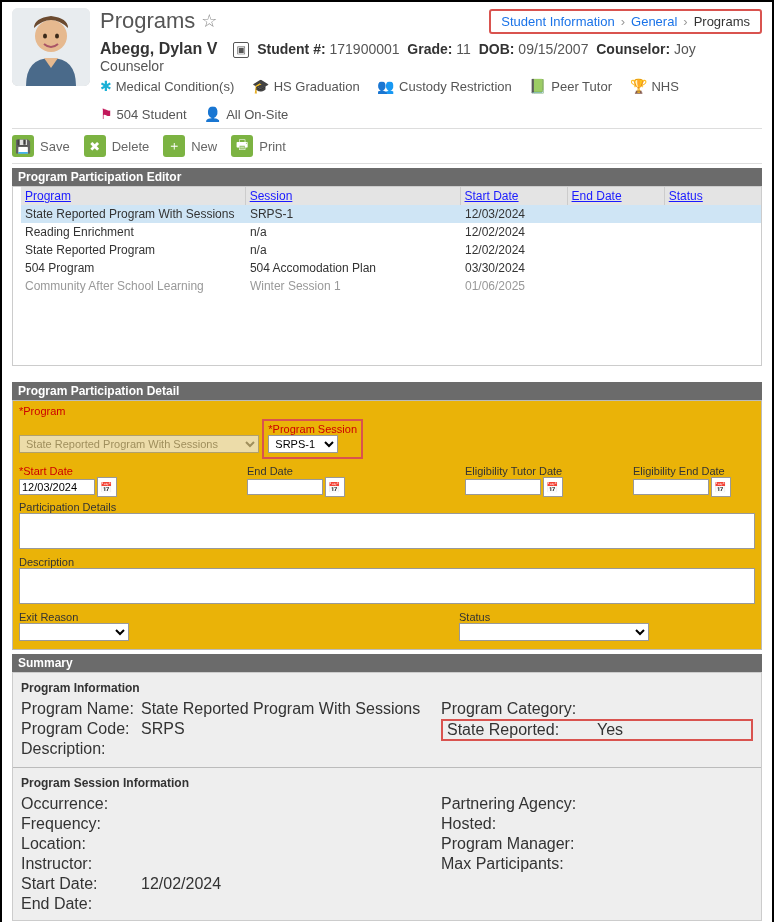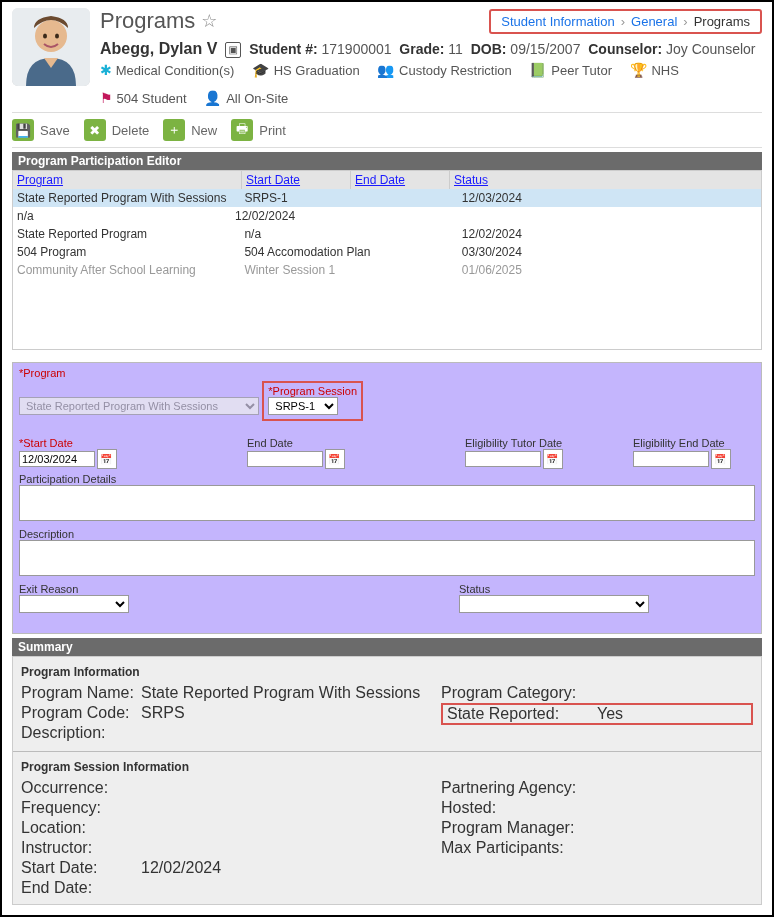--- a/index.html
+++ b/index.html
@@ -7,50 +7,50 @@
   .header{display:flex;}
   .avatar{width:78px;height:78px;border-radius:6px;background:linear-gradient(#e8e8e8,#d0d0d0);position:relative;overflow:hidden;margin-right:10px;}
   .avatar svg{width:100%;height:100%;}
   .title-row{display:flex;align-items:center;justify-content:space-between;}
   .title{font-size:22px;color:#555;display:flex;align-items:center;gap:6px;}
   .star{font-size:18px;color:#888;}
   .breadcrumb{border:2px solid #d9534f;border-radius:3px;padding:3px 10px;font-size:13px;display:flex;gap:6px;}
   .breadcrumb a{color:#1a73e8;text-decoration:none;}
   .breadcrumb .sep{color:#999;}
   .student-line{font-size:14px;color:#555;margin-top:6px;}
-  .student-name{font-size:16px;font-weight:bold;color:#333;margin-right:0;}
+  .student-name{font-size:16px;font-weight:bold;color:#333;margin-right:8px;}
   .info-icon{display:inline-block;border:1px solid #555;width:14px;height:14px;font-size:10px;text-align:center;line-height:14px;border-radius:2px;margin:0 4px;vertical-align:middle;}
   .student-line b{font-weight:bold;color:#333;}
   .flags{margin-top:4px;font-size:13px;color:#555;display:flex;flex-wrap:wrap;gap:12px 18px;padding-left:0px;}
   .flag{display:flex;align-items:center;gap:4px;}
   .flag .ic{font-size:14px;}
   .toolbar{display:flex;gap:14px;align-items:center;border-top:1px solid #ddd;border-bottom:1px solid #ddd;padding:6px 0;margin-top:6px;}
   .tbtn{display:flex;align-items:center;gap:6px;color:#666;font-size:13px;cursor:pointer;}
   .tbtn .sq{width:22px;height:22px;background:#7cb342;border-radius:3px;display:flex;align-items:center;justify-content:center;color:#fff;font-size:13px;}
   .section-bar{background:#6b6b6b;color:#fff;font-weight:bold;font-size:12px;padding:2px 6px;margin-top:4px;}
-  .grid{border:1px solid #ccc;}
+  .grid{border:1px solid #ccc;padding-left:8px;}
   .grid-header{background:#e4e4e4;display:flex;font-size:12px;}
   .grid-header .col{color:#1a1aff;text-decoration:underline;padding:2px 4px;border-right:1px solid #ccc;}
   .grid-body{background:#fff;min-height:160px;}
   .row{display:flex;font-size:12px;padding:1px 0;}
   .row.sel{background:#cfe5f5;}
   .row.dis{color:#999;}
   .row .col{padding:1px 4px;}
   .c-prog{width:220px;}
   .c-sess{width:210px;}
   .c-sd{width:100px;}
   .c-ed{width:90px;}
   .c-st{width:90px;}
-  .detail{background:#c4b5fd;border:1px solid #bbb;padding:4px 6px 20px 6px;}
+  .detail{background:#eab308;border:1px solid #bbb;padding:4px 6px 8px 6px;}
   .lbl{font-size:11px;color:#333;}
   .req{color:#c00;}
   select,input[type=text]{font-size:11px;border:1px solid #999;background:#fff;padding:1px 2px;}
   .sel-prog{width:240px;background:#eee;}
   .box-red{border:2px solid #d9534f;padding:2px 4px 4px 4px;display:inline-block;margin-top:2px;}
-  .date-row{display:flex;gap:40px;margin-top:16px;align-items:center;}
+  .date-row{display:flex;gap:40px;margin-top:6px;align-items:center;}
   .date-col{display:flex;flex-direction:column;}
   .date-input{display:flex;align-items:center;}
   .date-input input{width:70px;}
   .cal{width:18px;height:18px;border:1px solid #999;background:#fff;display:flex;align-items:center;justify-content:center;font-size:10px;margin-left:2px;}
   textarea{width:100%;height:36px;resize:none;border:1px solid #999;font-family:inherit;font-size:11px;box-sizing:border-box;}
   .two-col{display:flex;gap:84px;margin-top:4px;}
   .summary{background:#eee;border:1px solid #ccc;padding:6px 8px;}
   .summary h4{margin:2px 0 4px 0;font-size:12px;}
   .kv-grid{display:flex;}
   .kv-left{width:420px;}
@@ -156,33 +156,35 @@
     <div class="tbtn">
         <span class="sq">🖶</span>
         <span>Print</span>
       </div>
   </div>
 
   <div class="section-bar">Program Participation Editor</div>
   <div class="grid">
     <div class="grid-header">
       <div class="col c-prog">Program</div>
+      <div class="col c-sess">Session</div>
       <div class="col c-sd">Start Date</div>
       <div class="col c-ed">End Date</div>
       <div class="col c-st" style="border-right:none;">Status</div>
     </div>
     <div class="grid-body" id="grid-body">
         <div class="row sel">
           <div class="col c-prog">State Reported Program With Sessions</div>
           <div class="col c-sess">SRPS-1</div>
           <div class="col c-sd">12/03/2024</div>
           <div class="col c-ed"></div>
           <div class="col c-st"></div>
         </div>
         <div class="row">
+          <div class="col c-prog">Reading Enrichment</div>
           <div class="col c-sess">n/a</div>
           <div class="col c-sd">12/02/2024</div>
           <div class="col c-ed"></div>
           <div class="col c-st"></div>
         </div>
         <div class="row">
           <div class="col c-prog">State Reported Program</div>
           <div class="col c-sess">n/a</div>
           <div class="col c-sd">12/02/2024</div>
           <div class="col c-ed"></div>
@@ -200,20 +202,21 @@
           <div class="col c-sess">Winter Session 1</div>
           <div class="col c-sd">01/06/2025</div>
           <div class="col c-ed"></div>
           <div class="col c-st"></div>
         </div>
       </div>
   </div>
 
   <div style="height:12px;"></div>
 
+  <div class="section-bar">Program Participation Detail</div>
   <div class="detail">
     <div class="lbl req">*Program</div>
     <select class="sel-prog" disabled="">
       <option>State Reported Program With Sessions</option>
     </select>
 
     <div class="box-red">
       <div class="lbl req">*Program Session</div>
       <select style="width:70px;">
         <option>SRPS-1</option>

